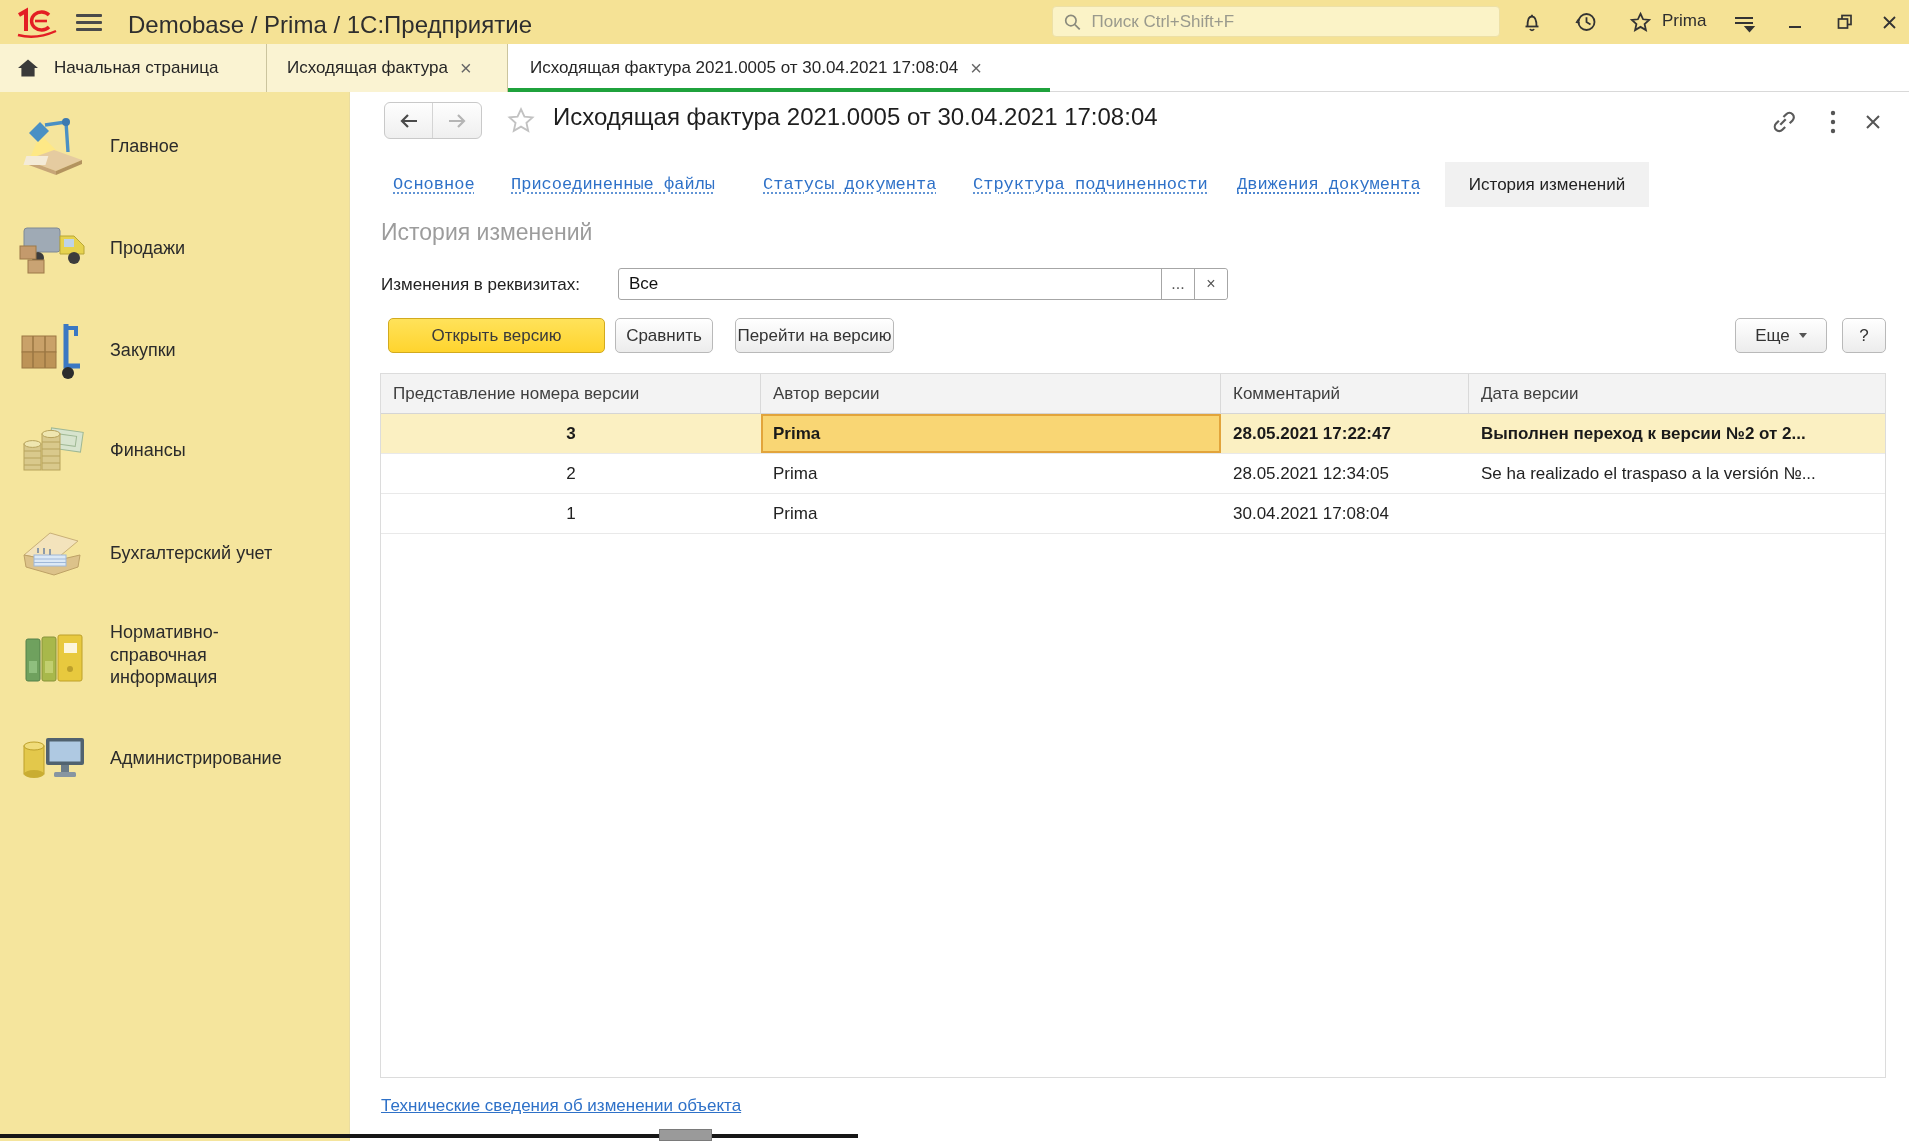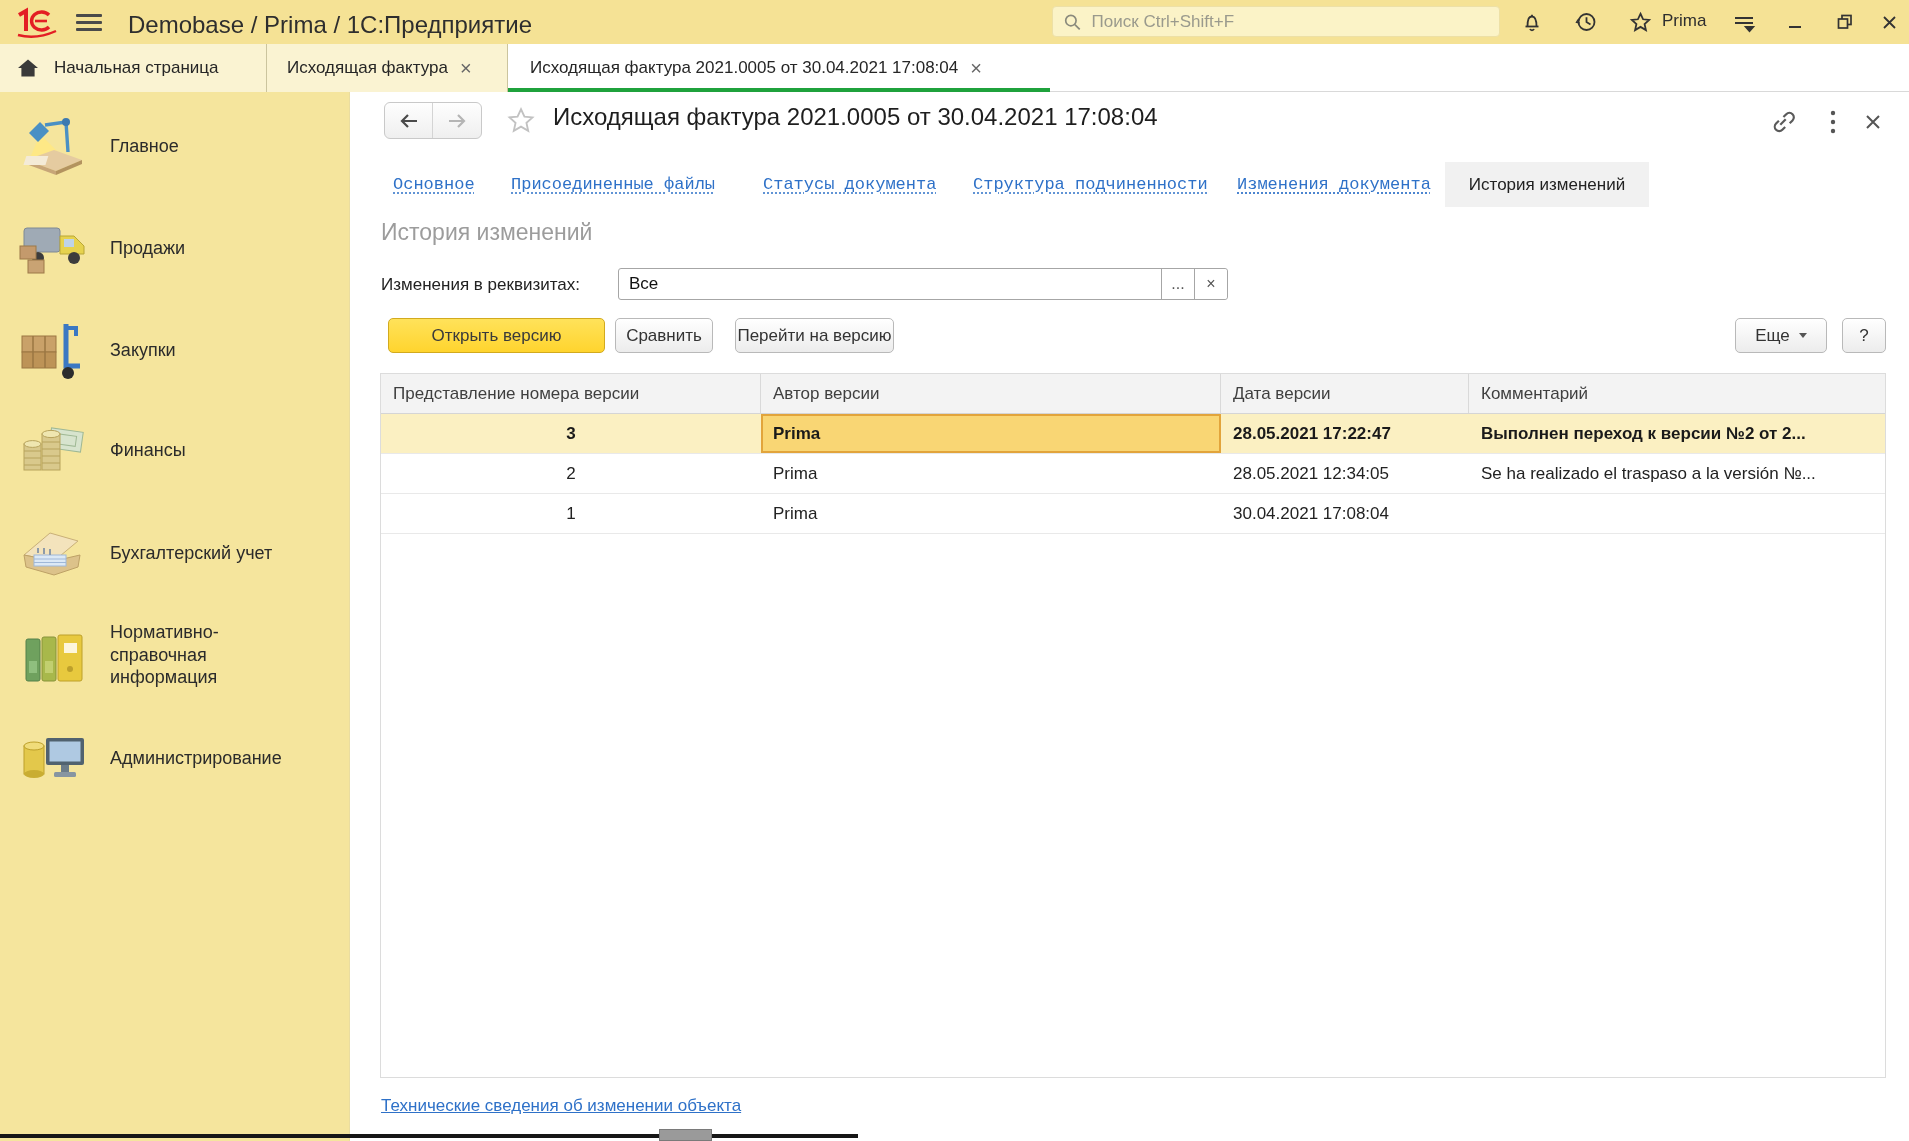--- a/index.html
+++ b/index.html
@@ -301,21 +301,21 @@
   <div class="abs hdr-icon" style="left:1858px">
     <svg width="18" height="18" viewBox="0 0 18 18">
         <path d="M3 3 L15 15 M15 3 L3 15" stroke="#555" stroke-width="2"></path>
       </svg>
   </div>
 
   <span class="navlink" style="left:393px">Основное</span>
   <span class="navlink" style="left:511px">Присоединенные файлы</span>
   <span class="navlink" style="left:763px">Статусы документа</span>
   <span class="navlink" style="left:973px">Структура подчиненности</span>
-  <span class="navlink" style="left:1237px">Изменения документа</span>
+  <span class="navlink" style="left:1237px">Движения документа</span>
   <span class="navactive" style="left:1445px;width:204px">История изменений</span>
 
   <div class="abs section-heading">История изменений</div>
 
   <div class="abs filter-label">Изменения в реквизитах:</div>
   <div class="abs filter-group">
     <input value="Все" style="">
     <div class="mini-btn">...</div>
     <div class="mini-btn" style="border-radius:0 3px 3px 0">×</div>
   </div>
@@ -326,22 +326,22 @@
   <div class="btn" style="left:1735px;width:92px">
     <span>Еще</span>
     <span class="caret"></span>
   </div>
   <div class="btn" style="left:1842px;width:44px">?</div>
 
   <div class="abs vtable">
     <div class="vhead">
       <div class="cell">Представление номера версии</div>
       <div class="cell">Автор версии</div>
+      <div class="cell">Комментарий</div>
       <div class="cell">Дата версии</div>
-      <div class="cell">Комментарий</div>
     </div>
     <div class="vrow row-selected">
       <div class="cell c-num">3</div>
       <div class="cell cell-focused">Prima</div>
       <div class="cell">28.05.2021 17:22:47</div>
       <div class="cell">Выполнен переход к версии №2 от 2...</div>
     </div>
     <div class="vrow">
       <div class="cell c-num">2</div>
       <div class="cell">Prima</div>

